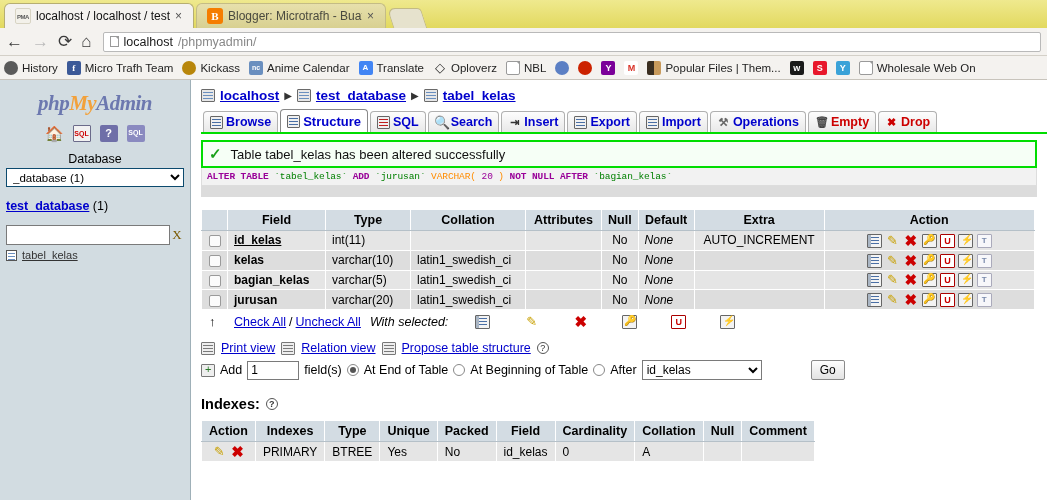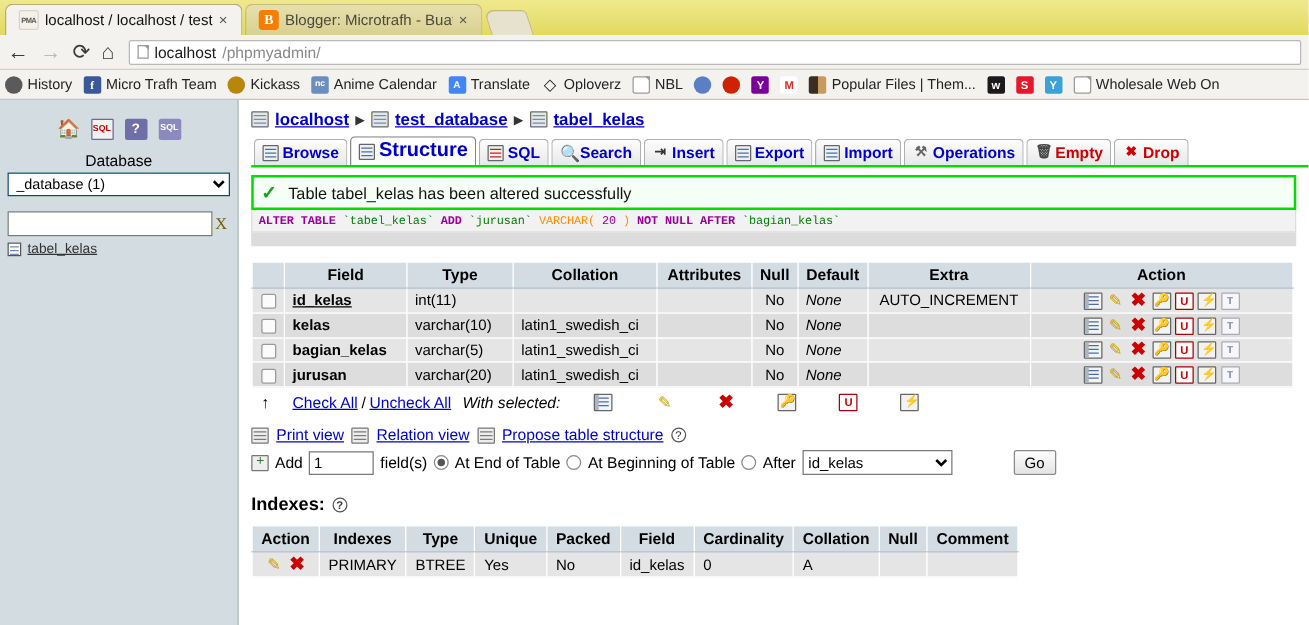--- a/index.html
+++ b/index.html
@@ -319,21 +319,21 @@
     border-top-left-radius: 4px;
     border-top-right-radius: 4px;
     margin-right: 2px;
     cursor: pointer;
     white-space: nowrap;
   }
   .pma-tab.active {
     background: #fff;
     height: 23px;
     border-color: #888;
-    font-size: 16px;
+    font-size: 13px;
   }
   .pma-tab.danger { color: #cc0000; }
   .tab-ico {
     width: 13px; height: 13px; flex: 0 0 13px;
     display: inline-block; position: relative;
     border: 1px solid #666; background: #f0f0f0; border-radius:1px;
     font-size: 7px; line-height: 12px; text-align: center; color:#c00;
   }
   .ti-lines:before {
     content:''; position:absolute; left:1px; top:2px; right:1px; height:1px;
@@ -617,30 +617,37 @@
     </div>
   <div class="bm">
       <span class="bm-ico ic-page"></span>
       <span>Wholesale Web On</span>
     </div>
 </div>
 
 <div class="pma-page">
 
   <div class="sidebar">
+    <div class="pma-logo">
+      <span class="php">php</span><span class="my">My</span><span class="adm">Admin</span>
+    </div>
     <div class="side-icons">
       <span class="side-ico si-home">🏠</span>
       <span class="side-ico si-box">SQL</span>
       <span class="side-ico si-q">?</span>
       <span class="side-ico si-sql2">SQL</span>
     </div>
     <div class="db-label">Database</div>
     <select class="db-select">
       <option>_database (1)</option>
     </select>
+    <div class="db-link">
+      <a href="#">test_database</a>
+      <span class="count">(1)</span>
+    </div>
     <div class="tbl-filter-wrap">
       <input class="tbl-filter" value="" placeholder="" style="">
       <span class="filter-clear">X</span>
     </div>
     <div class="tbl-item">
       <span class="t-ico"></span>
       <a href="#">tabel_kelas</a>
     </div>
   </div>
 

